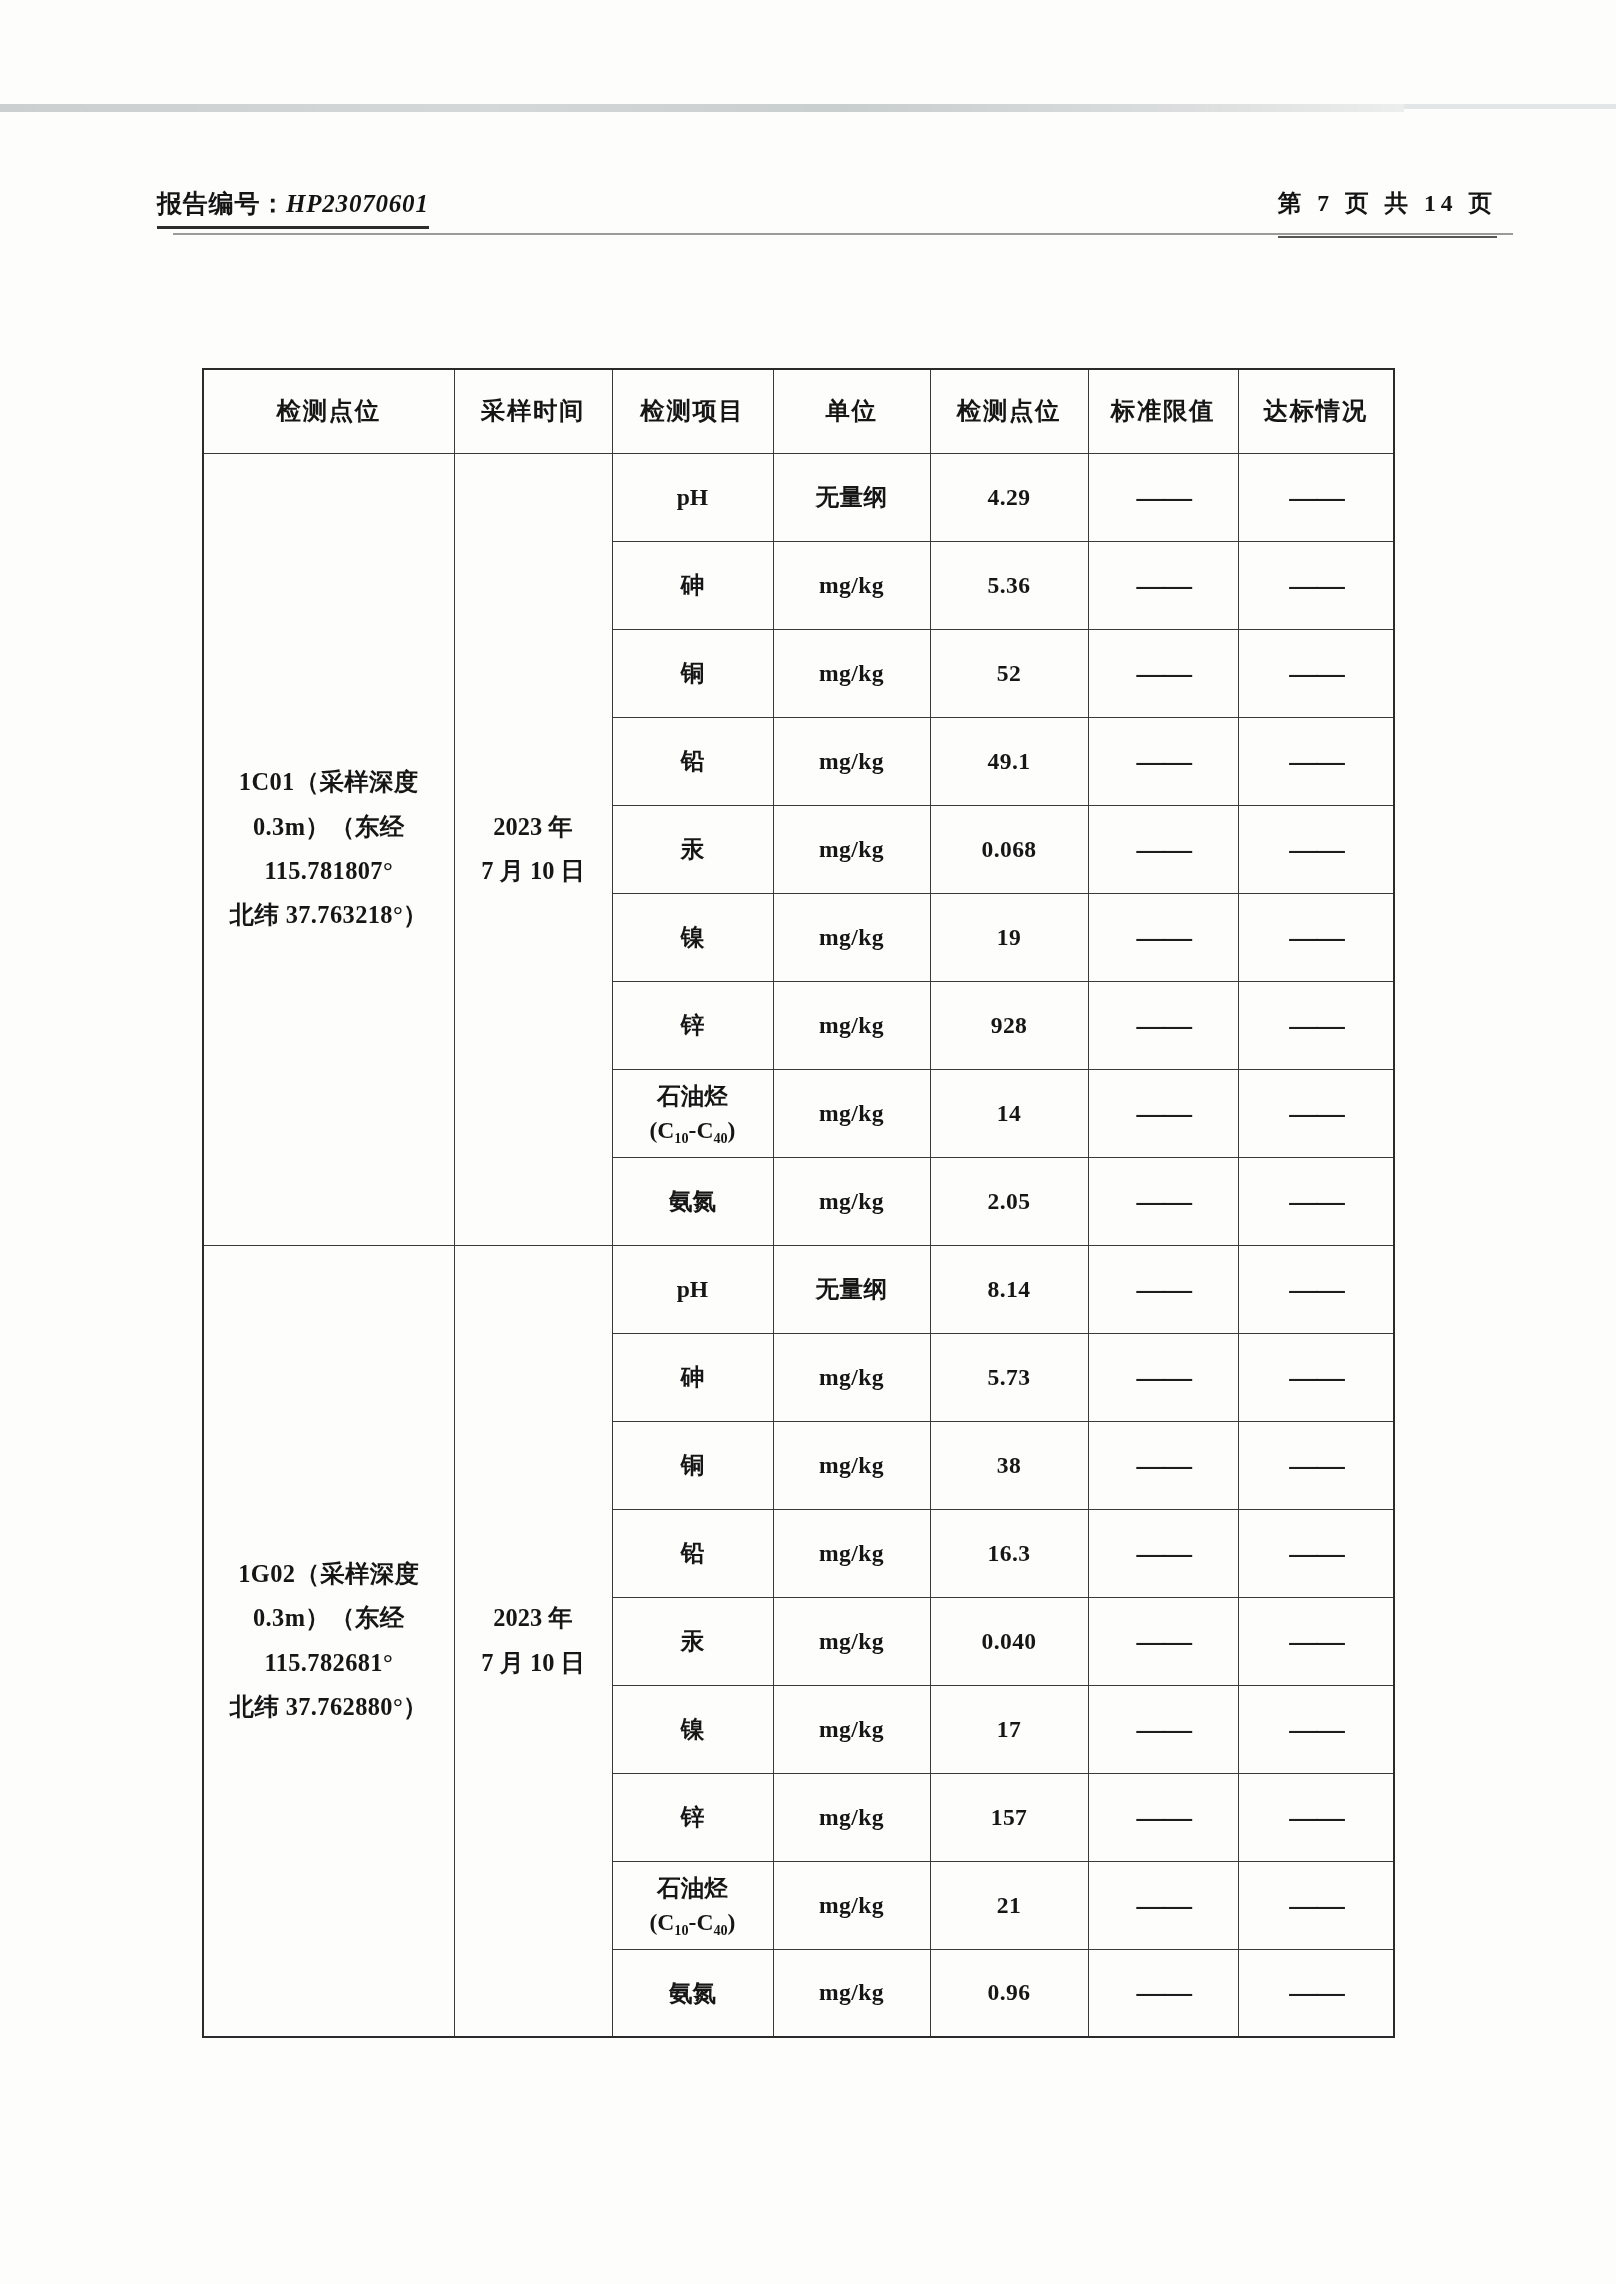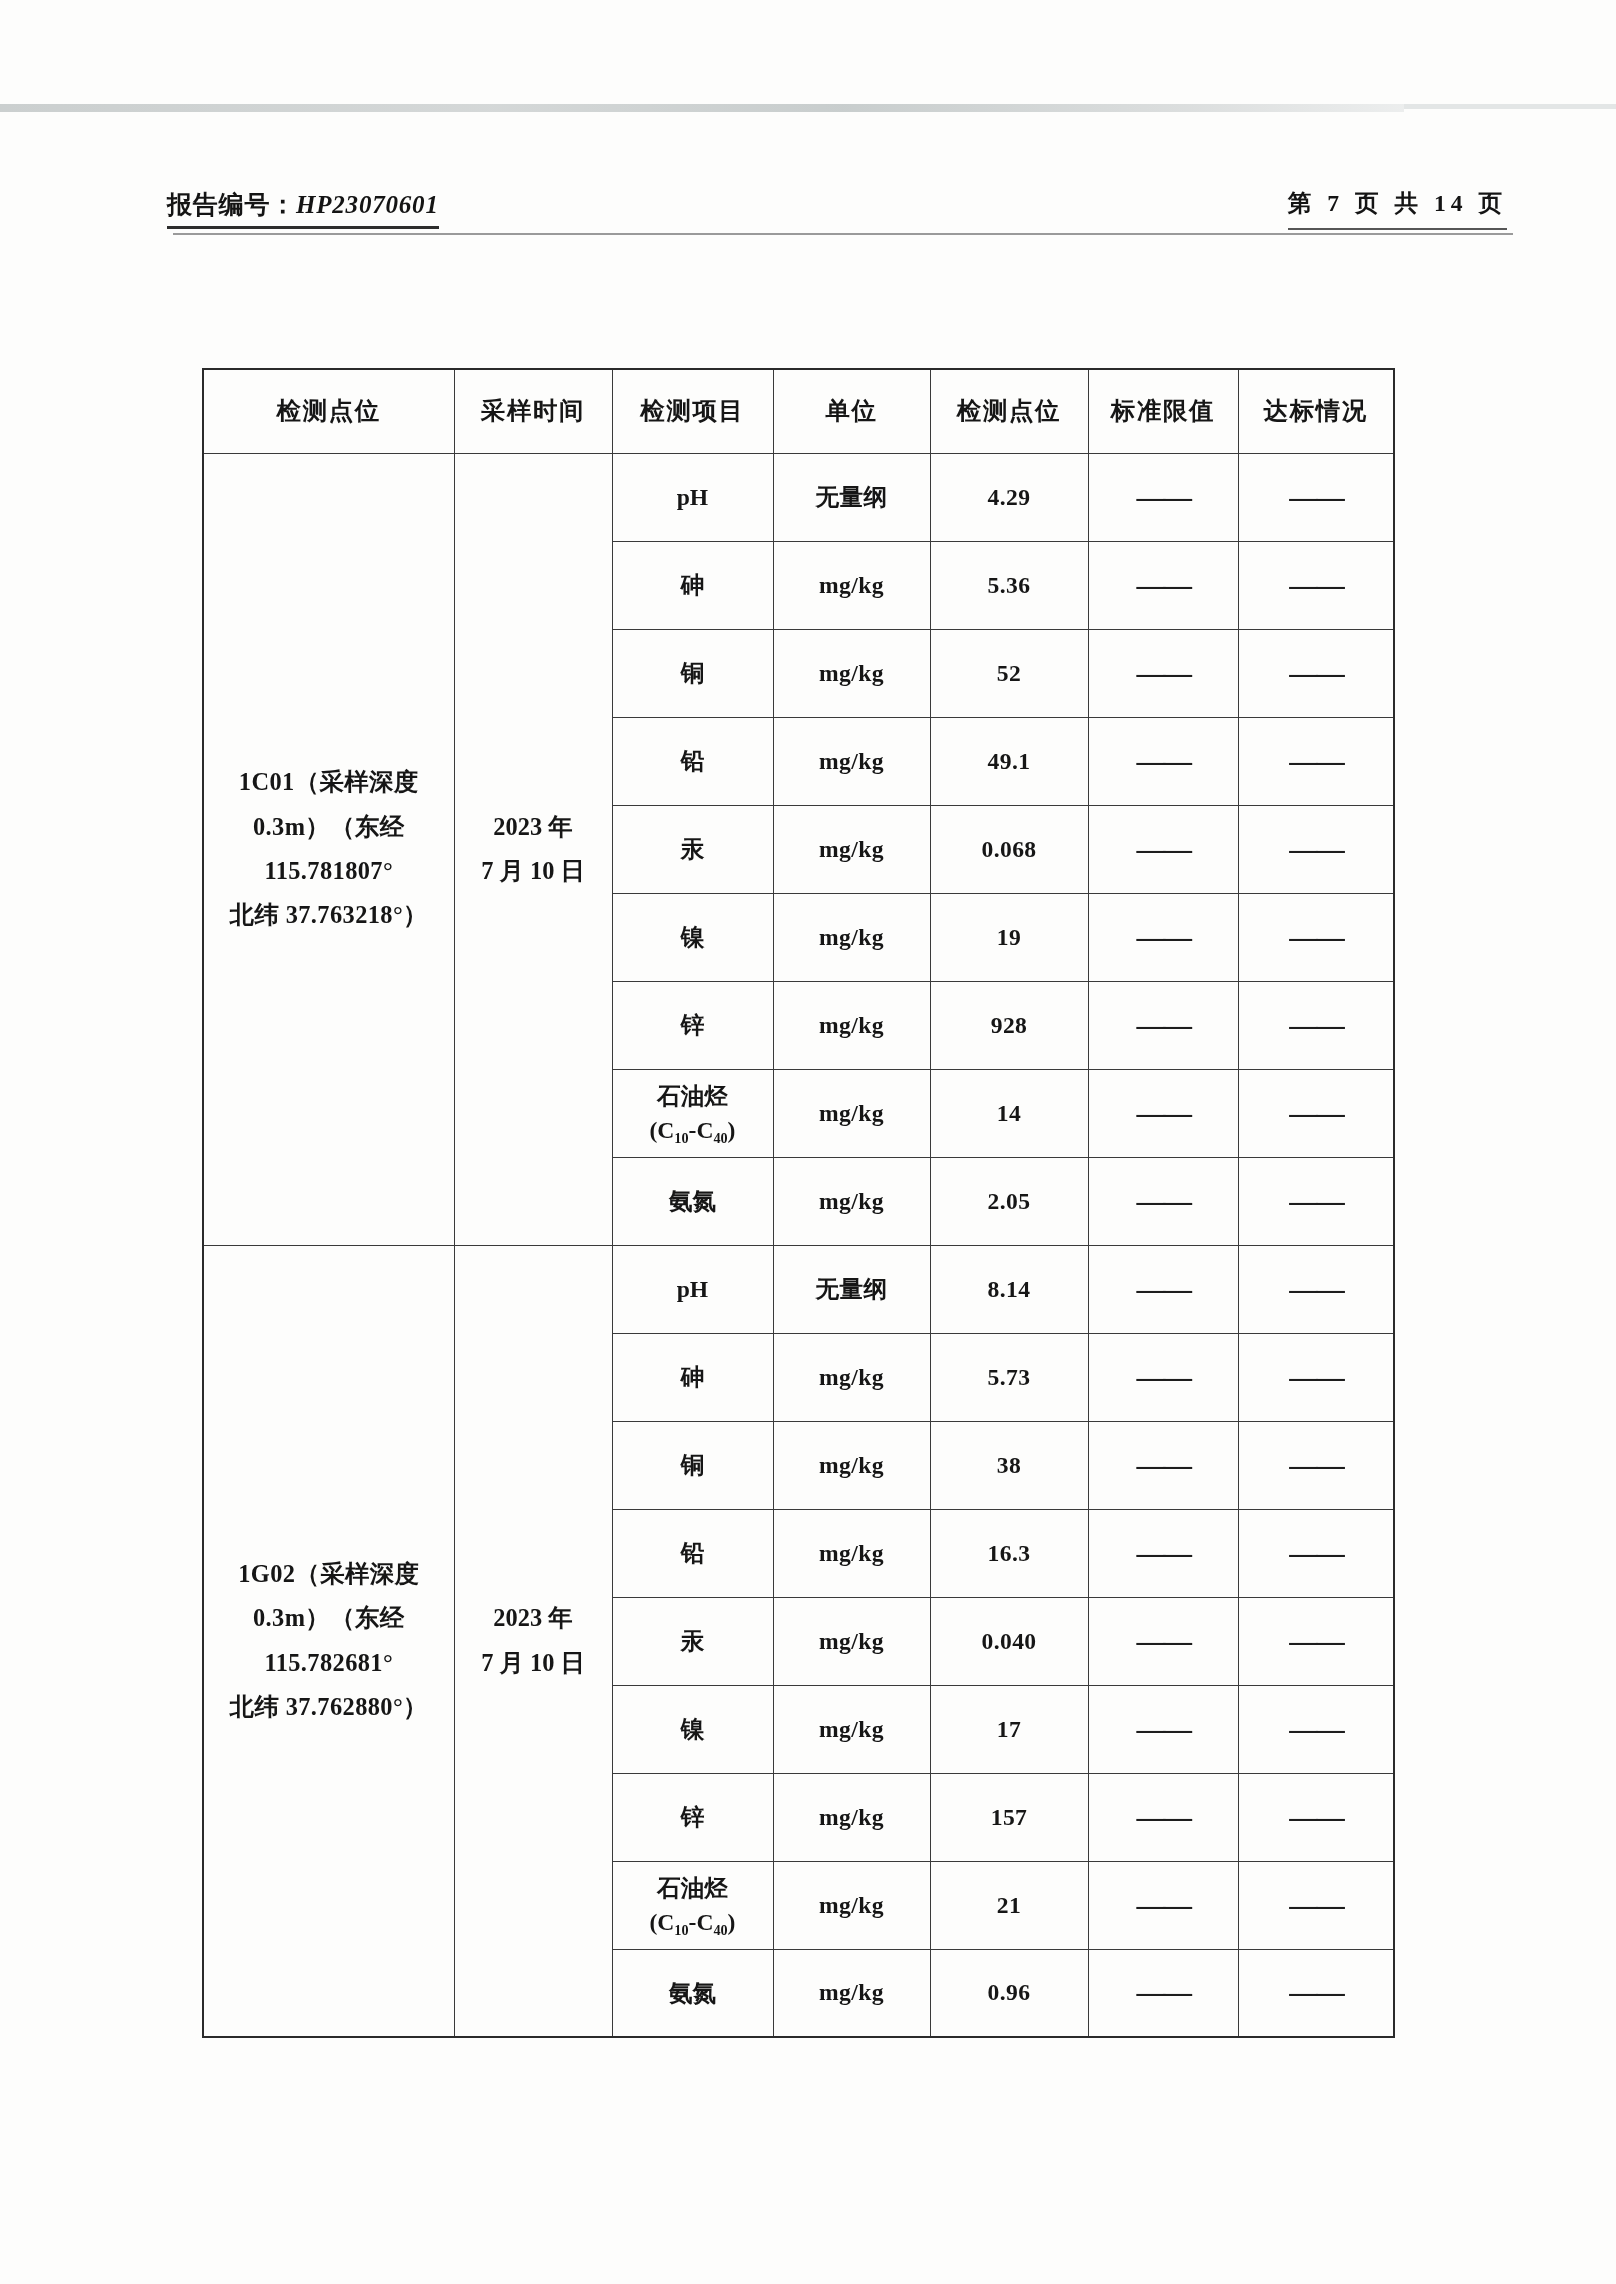--- a/index.html
+++ b/index.html
@@ -26,25 +26,25 @@
   .scan-strip2 {
     position: absolute;
     top: 104px; left: 1404px;
     width: 212px; height: 5px;
     background: #e3e6e6;
   }
 
   
   .doc-header {
     position: absolute;
-    left: 167px; top: 187px;
+    left: 157px; top: 187px;
     width: 1340px;
     display: flex;
     justify-content: space-between;
-    align-items: center;
+    align-items: flex-start;
   }
   .header-rule {
     position: absolute;
     left: 173px; top: 233px;
     width: 1340px; height: 1.7px;
     background: #9a9a9a;
   }
   .header-left {
     font-size: 25px;
     font-weight: bold;
@@ -53,21 +53,21 @@
     letter-spacing: 0.8px;
   }
   .report-num {
     font-style: italic;
     font-family: "Liberation Serif", "DejaVu Serif", serif;
     letter-spacing: 0.8px;
   }
   .header-right {
     font-size: 23.6px;
     font-weight: bold;
-    padding-bottom: 9px;
+    padding-bottom: 17px;
     border-bottom: 2.5px solid #565656;
     letter-spacing: 5px;
   }
 
   
   .doc-title {
     position: absolute;
     left: 174px; top: 254px;
     font-size: 34px;
     font-weight: bold;

